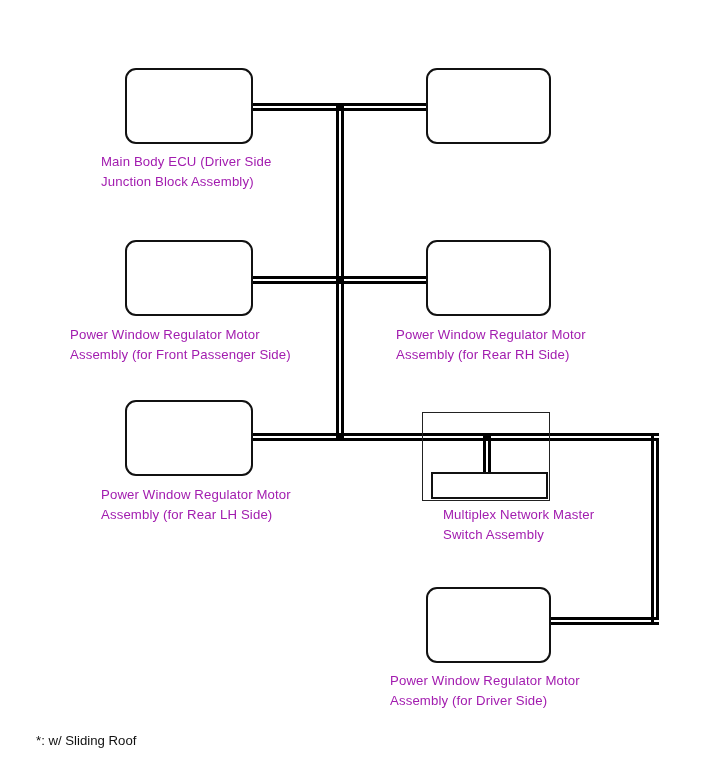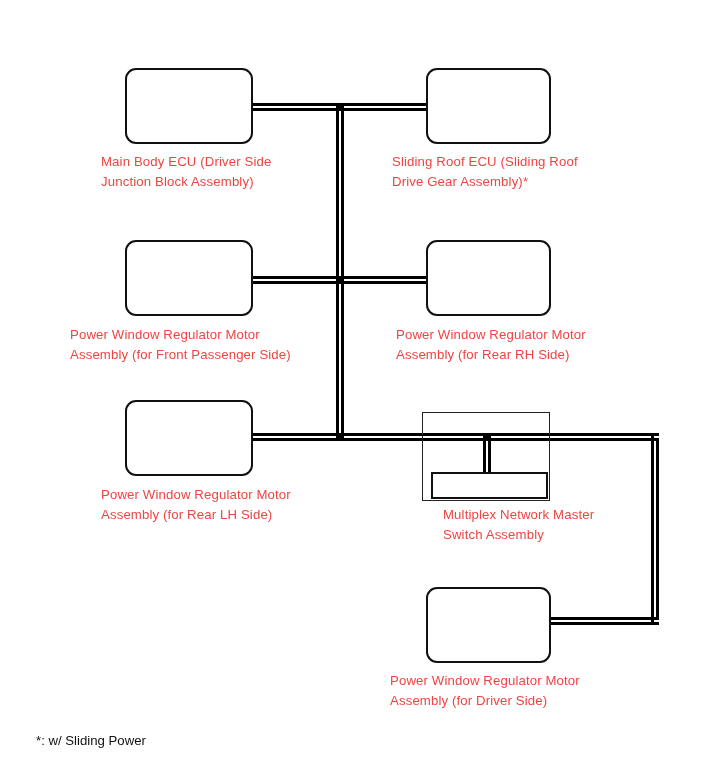--- a/index.html
+++ b/index.html
@@ -35,21 +35,21 @@
     border-radius: 11px;
     box-sizing: border-box;
   }
   .node-label {
     position: absolute;
     left: 0;
     white-space: pre-line;
     font-size: 13.2px;
     line-height: 20px;
     letter-spacing: 0.01em;
-    color: #ef4444;
+    color: #a21caf;
   }
 
   
   .switch-outer {
     position: absolute;
     background: transparent;
     border: 1.4px solid #222222;
     box-sizing: border-box;
   }
   .switch-inner {
@@ -139,22 +139,20 @@
 
   <div class="node" style="left:125px; top:68px; width:128px; height:76px;">
     <div class="node-box" style="height:76px;"></div>
   </div>
   <div class="node-label" style="left:101px; top:152px; width:250px;">Main Body ECU (Driver Side
 Junction Block Assembly)</div>
 
   <div class="node" style="left:426px; top:68px; width:125px; height:76px;">
     <div class="node-box" style="height:76px;"></div>
   </div>
-  <div class="node-label" style="left:392px; top:152px; width:250px;">Sliding Roof ECU (Sliding Roof
-Drive Gear Assembly)*</div>
 
   <div class="node" style="left:125px; top:240px; width:128px; height:76px;">
     <div class="node-box" style="height:76px;"></div>
   </div>
   <div class="node-label" style="left:70px; top:325px; width:290px;">Power Window Regulator Motor
 Assembly (for Front Passenger Side)</div>
 
   <div class="node" style="left:426px; top:240px; width:125px; height:76px;">
     <div class="node-box" style="height:76px;"></div>
   </div>
@@ -166,15 +164,15 @@
   </div>
   <div class="node-label" style="left:101px; top:485px; width:280px;">Power Window Regulator Motor
 Assembly (for Rear LH Side)</div>
 
   <div class="node" style="left:426px; top:587px; width:125px; height:76px;">
     <div class="node-box" style="height:76px;"></div>
   </div>
   <div class="node-label" style="left:390px; top:671px; width:270px;">Power Window Regulator Motor
 Assembly (for Driver Side)</div>
 
-  <div class="footnote" style="left:36px; top:731px;">*: w/ Sliding Power</div>
+  <div class="footnote" style="left:36px; top:731px;">*: w/ Sliding Roof</div>
 
 </div>
 
 </body></html>

